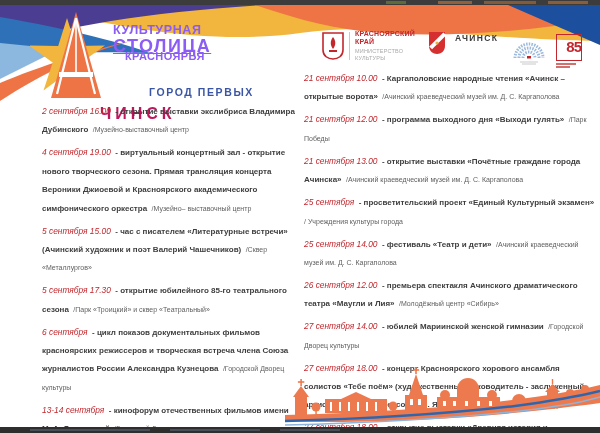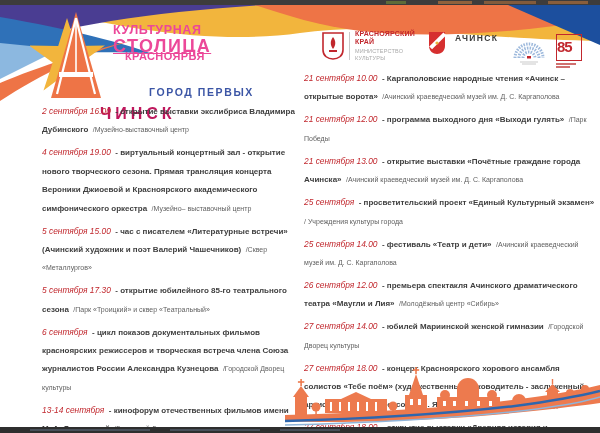--- a/index.html
+++ b/index.html
@@ -13,39 +13,39 @@
   .top-bar .blur1{position:absolute;left:438px;top:1px;width:34px;height:3px;background:rgba(214,128,60,.55);}
   .top-bar .blur2{position:absolute;left:484px;top:1px;width:52px;height:3px;background:rgba(214,128,60,.45);}
   .top-bar .blur3{position:absolute;left:548px;top:1px;width:40px;height:3px;background:rgba(214,128,60,.5);}
   .bottom-bar{position:absolute;left:0;bottom:0;width:600px;height:6px;background:#2e2e2e;z-index:30;}
   .bottom-bar .mark{position:absolute;top:2px;height:2px;background:rgba(120,140,170,.35);}
 
   
   .hdr-svg{position:absolute;left:0;top:5px;z-index:1;}
   .star-svg{position:absolute;left:30px;top:10px;z-index:3;}
 
-  .logo-line{position:absolute;left:113px;color:#ec4899;font-weight:bold;z-index:4;white-space:nowrap;}
+  .logo-line{position:absolute;left:113px;color:#8b5cf6;font-weight:bold;z-index:4;white-space:nowrap;}
   .logo-l1{top:23px;font-size:12.5px;letter-spacing:.6px;}
   .logo-l2{top:36px;font-size:18px;letter-spacing:1.4px;text-decoration:underline;}
   .logo-l3{top:50px;font-size:11px;letter-spacing:.4px;padding-left:12px;}
   .city-name{position:absolute;left:100px;top:57px;font-size:16px;font-weight:bold;color:#be185d;letter-spacing:4px;z-index:4;white-space:nowrap;margin-top:48px;}
   .city-sub{position:absolute;left:117px;top:86px;font-size:10.5px;font-weight:bold;color:#3b55a5;letter-spacing:1.6px;z-index:4;white-space:nowrap;margin-left:32px;}
 
   
   .partner{position:absolute;z-index:4;}
   .p-ministry{left:322px;top:30px;display:flex;align-items:center;}
   .p-ministry .divider{width:1px;height:28px;background:#c9c9c9;margin:0 5px 0 5px;}
   .p-ministry .t-red{color:#c1272d;font-weight:bold;font-size:7px;line-height:1.15;letter-spacing:.2px;}
   .p-ministry .t-gray{color:#a9a9a9;font-size:5.5px;line-height:1.2;margin-top:2px;letter-spacing:.2px;}
   .p-achinsk{left:428px;top:31px;display:flex;align-items:flex-start;}
   .p-achinsk .lbl{margin-left:9px;margin-top:2px;font-size:8.5px;font-weight:bold;color:#3a3a3a;letter-spacing:1.4px;}
   .p-theatre{left:512px;top:36px;}
   .p-85{left:556px;top:34px;width:30px;}
   .p-85 .box{width:24px;height:25px;border:1.5px solid #c1272d;color:#c1272d;
-    font-size:15px;font-weight:bold;text-align:left;line-height:24px;letter-spacing:-1px;}
+    font-size:15px;font-weight:bold;text-align:right;line-height:24px;letter-spacing:-1px;}
   .p-85 .mini1{width:20px;height:1.5px;background:#d0706f;margin-top:2px;}
   .p-85 .mini2{width:14px;height:1.5px;background:#d0706f;margin-top:1.5px;}
 
   
   .col{position:absolute;z-index:5;}
   #col-left{left:42px;top:100px;width:257px;}
   #col-right{left:304px;top:67px;width:294px;}
   .event{margin-bottom:4.6px;line-height:1.15;}
   .ev-date{color:#c1272d;font-weight:normal;font-style:italic;font-size:8.4px;}
   .ev-title{color:#3e3e3e;font-weight:bold;font-size:8px;}

